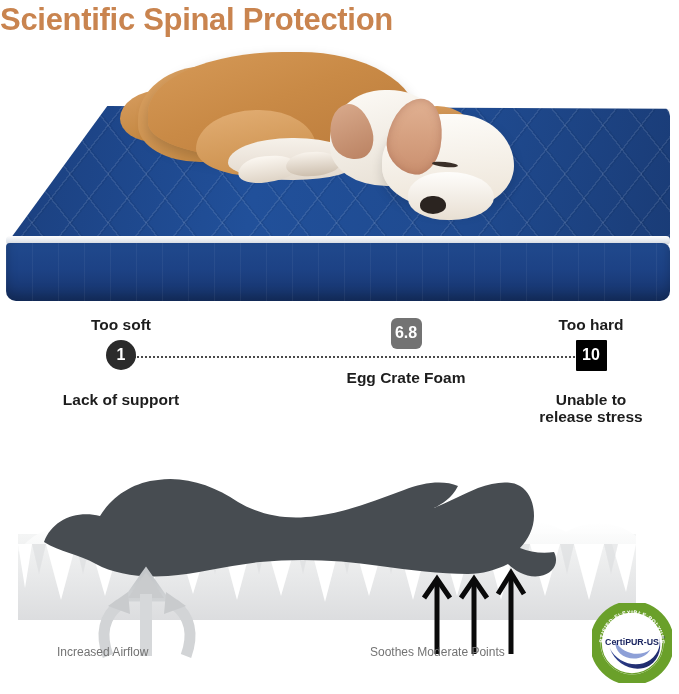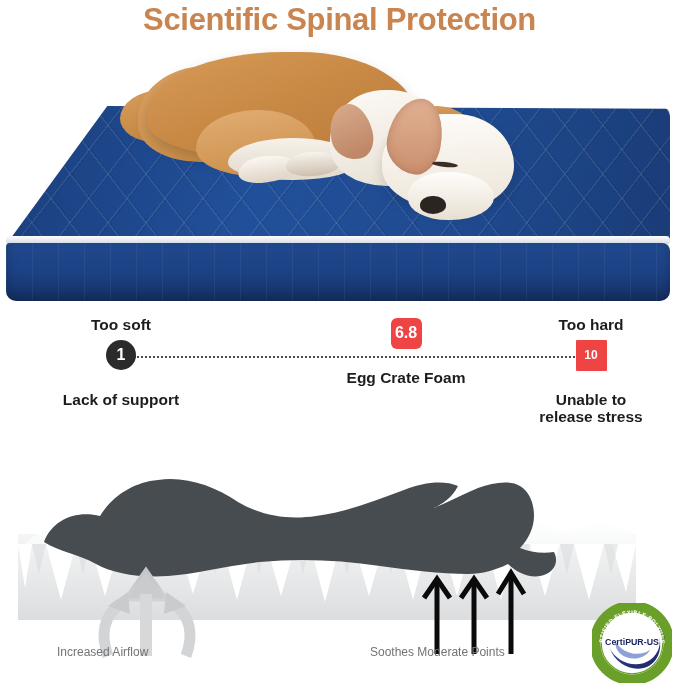--- a/index.html
+++ b/index.html
@@ -17,21 +17,20 @@
   }
 
   
   #title {
     position: absolute;
     top: 0px;
     left: 0;
     width: 679px;
     height: 44px;
     line-height: 40px;
-    text-align: center;
     font-size: 31px;
     font-weight: bold;
     letter-spacing: -0.3px;
     color: #c9844f;
     white-space: nowrap;
   }
 
   
   #photo {
     position: absolute;
@@ -245,30 +244,30 @@
   }
   .badge-circle {
     width: 30px; height: 30px;
     border-radius: 50%;
     background: #2b2b2b;
     font-size: 16px;
   }
   .badge-square-orange {
     width: 31px; height: 31px;
     border-radius: 6px;
-    background: #ef4444;
+    background: #737373;
     font-size: 16px;
     padding: 0 2px;
     box-sizing: border-box;
   }
   .badge-square-dark {
     width: 31px; height: 31px;
     border-radius: 1px;
-    background: #ef4444;
-    font-size: 12px;
+    background: #000000;
+    font-size: 16px;
   }
   .stop-bottom {
     margin-top: 19px;
     font-size: 15.5px;
     font-weight: bold;
     color: #1d1d1d;
     line-height: 1.12;
   }
 
   

